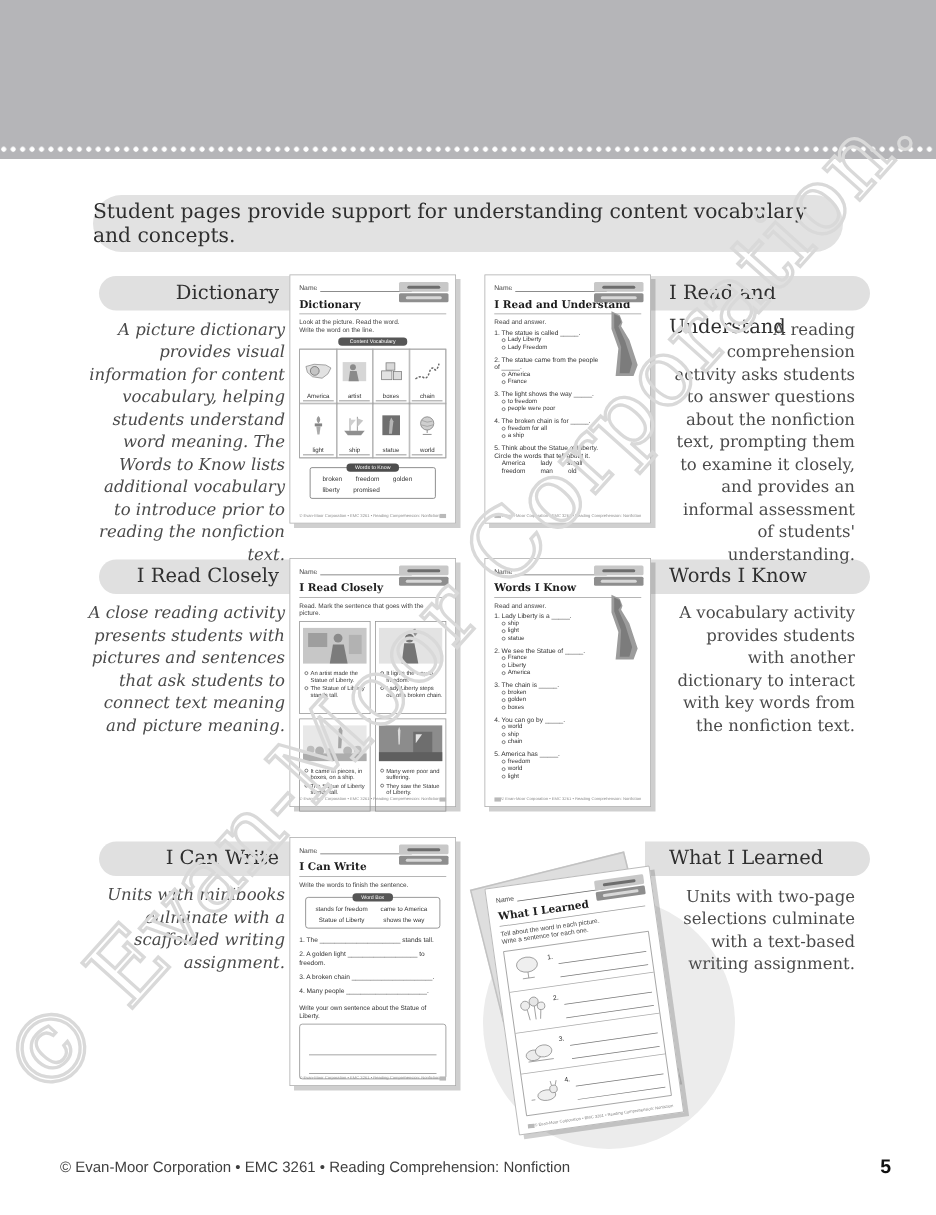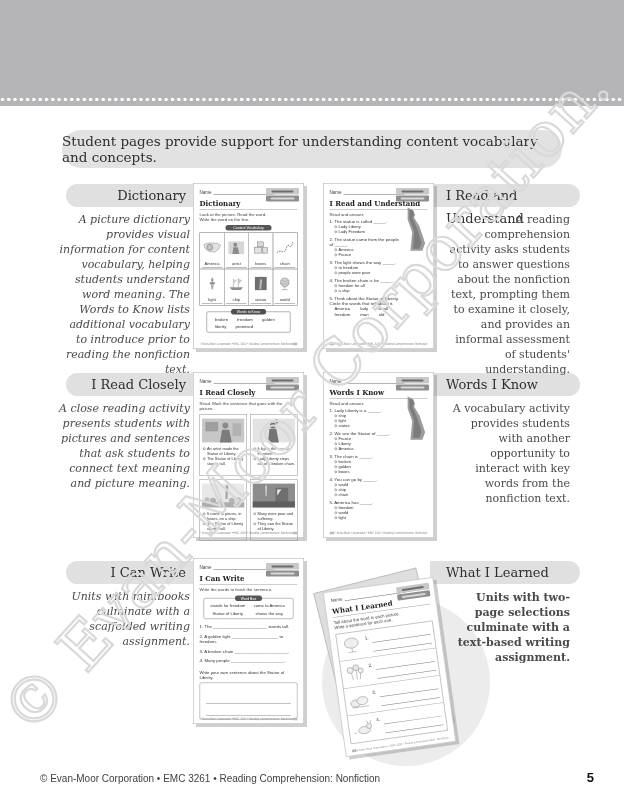--- a/index.html
+++ b/index.html
@@ -120,23 +120,23 @@
 <div class="pill l" style="top:184px;"><span>Dictionary</span></div>
 <div class="pill r" style="top:184px;"><span>I Read and Understand</span></div>
 <div class="pill l" style="top:373px;"><span>I Read Closely</span></div>
 <div class="pill r" style="top:373px;"><span>Words I Know</span></div>
 <div class="pill l" style="top:561px;"><span>I Can Write</span></div>
 <div class="pill r" style="top:561px;"><span>What I Learned</span></div>
 
 <div class="desc l" style="top:212px;">A picture dictionary provides visual information for content vocabulary, helping students understand word meaning. The Words to Know lists additional vocabulary to introduce prior to reading the nonfiction text.</div>
 <div class="desc r" style="top:212px;">A reading comprehension activity asks students to answer questions about the nonfiction text, prompting them to examine it closely, and provides an informal assessment of students' understanding.</div>
 <div class="desc l" style="top:401px;">A close reading activity presents students with pictures and sentences that ask students to connect text meaning and picture meaning.</div>
-<div class="desc r" style="top:401px;">A vocabulary activity provides students with another opportunity to interact with key words from the nonfiction text.</div>
+<div class="desc r" style="top:401px;">A vocabulary activity provides students with another dictionary to interact with key words from the nonfiction text.</div>
 <div class="desc l" style="top:589px;">Units with minibooks culminate with a scaffolded writing assignment.</div>
-<div class="desc r" style="top:590px;font-weight:bold;">Units with two-page selections culminate with a text-based writing assignment.</div>
+<div class="desc r" style="top:590px;">Units with two-page selections culminate with a text-based writing assignment.</div>
 
 <div class="slot" style="left:193px;top:183px;">
   <div class="page">
     <div class="nrow">
         <span class="nlabel">Name</span>
         <span class="nline"></span>
       </div>
     <div class="tagstack">
         <div class="tag1">
           <i></i>

